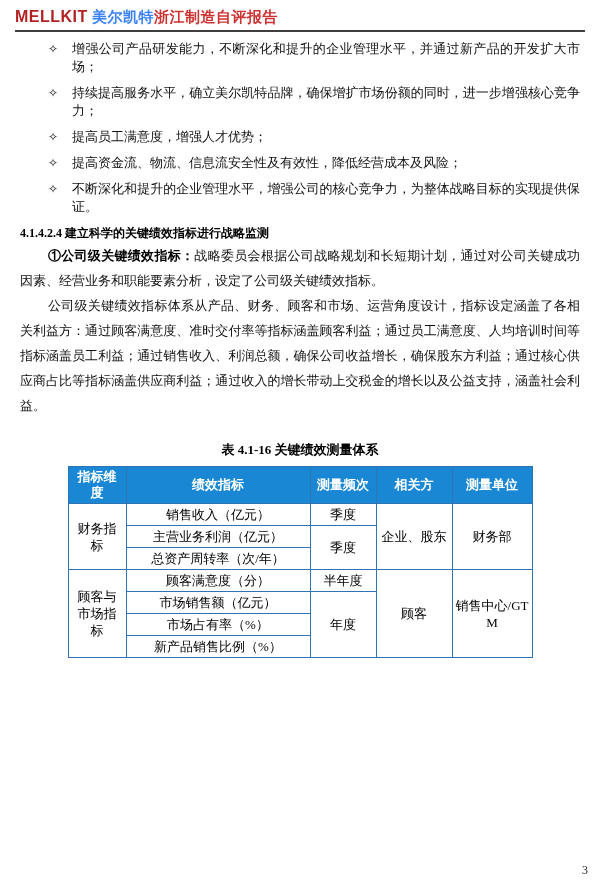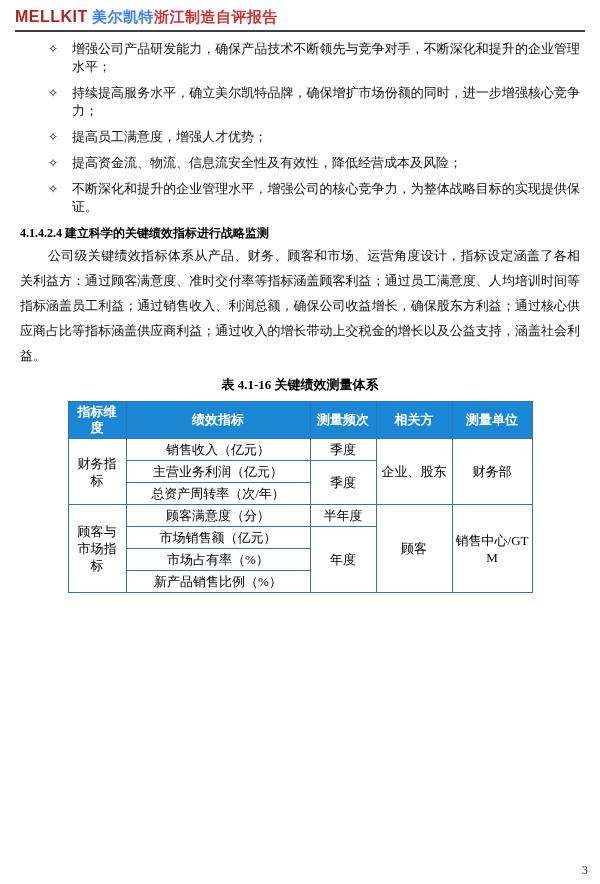--- a/index.html
+++ b/index.html
@@ -66,21 +66,21 @@
   .para{
     font-size:13px;
     line-height:25px;
     text-align:justify;
     text-indent:2.15em;
     color:#111;
   }
   .para .lead{font-weight:bold;color:#000;}
   
   .table-title{
-    margin-top:8px;
+    margin-top:23px;
     margin-bottom:7px;
     text-align:center;
     font-weight:bold;
     font-size:13px;
     color:#000;
   }
   table.kpi{
     margin:0 auto;
     border-collapse:collapse;
     table-layout:fixed;
@@ -122,21 +122,21 @@
 <div class="page-header">
   <span class="brand-logo">MELLKIT</span>
   <span class="company-name">美尔凯特</span><span class="report-title">浙江制造自评报告</span>
 </div>
 
 <div class="content">
 
   <ul class="bullet-list">
     <li class="bullet-item">
       <span class="bullet-marker">✧</span>
-      <span class="bullet-text">增强公司产品研发能力，确保产品技术不断领先与竞争对手，不断深化和提升的企业管理水平；</span>
+      <span class="bullet-text">增强公司产品研发能力，不断深化和提升的企业管理水平，并通过新产品的开发扩大市场；</span>
     </li>
     <li class="bullet-item">
       <span class="bullet-marker">✧</span>
       <span class="bullet-text">持续提高服务水平，确立美尔凯特品牌，确保增扩市场份额的同时，进一步增强核心竞争力；</span>
     </li>
     <li class="bullet-item">
       <span class="bullet-marker">✧</span>
       <span class="bullet-text">提高员工满意度，增强人才优势；</span>
     </li>
     <li class="bullet-item">
@@ -144,20 +144,21 @@
       <span class="bullet-text">提高资金流、物流、信息流安全性及有效性，降低经营成本及风险；</span>
     </li>
     <li class="bullet-item">
       <span class="bullet-marker">✧</span>
       <span class="bullet-text">不断深化和提升的企业管理水平，增强公司的核心竞争力，为整体战略目标的实现提供保证。</span>
     </li>
   </ul>
 
   <h2 class="section-heading">4.1.4.2.4 建立科学的关键绩效指标进行战略监测</h2>
 
+  <p class="para"><span class="lead">①公司级关键绩效指标：</span><span>战略委员会根据公司战略规划和长短期计划，通过对公司关键成功因素、经营业务和职能要素分析，设定了公司级关键绩效指标。</span></p>
 
 
 
   <p class="para">公司级关键绩效指标体系从产品、财务、顾客和市场、运营角度设计，指标设定涵盖了各相关利益方：通过顾客满意度、准时交付率等指标涵盖顾客利益；通过员工满意度、人均培训时间等指标涵盖员工利益；通过销售收入、利润总额，确保公司收益增长，确保股东方利益；通过核心供应商占比等指标涵盖供应商利益；通过收入的增长带动上交税金的增长以及公益支持，涵盖社会利益。</p>
 
   <div class="table-title">表 4.1-16 关键绩效测量体系</div>
 
   <table class="kpi">
     <colgroup>
       <col style="width:58px">

